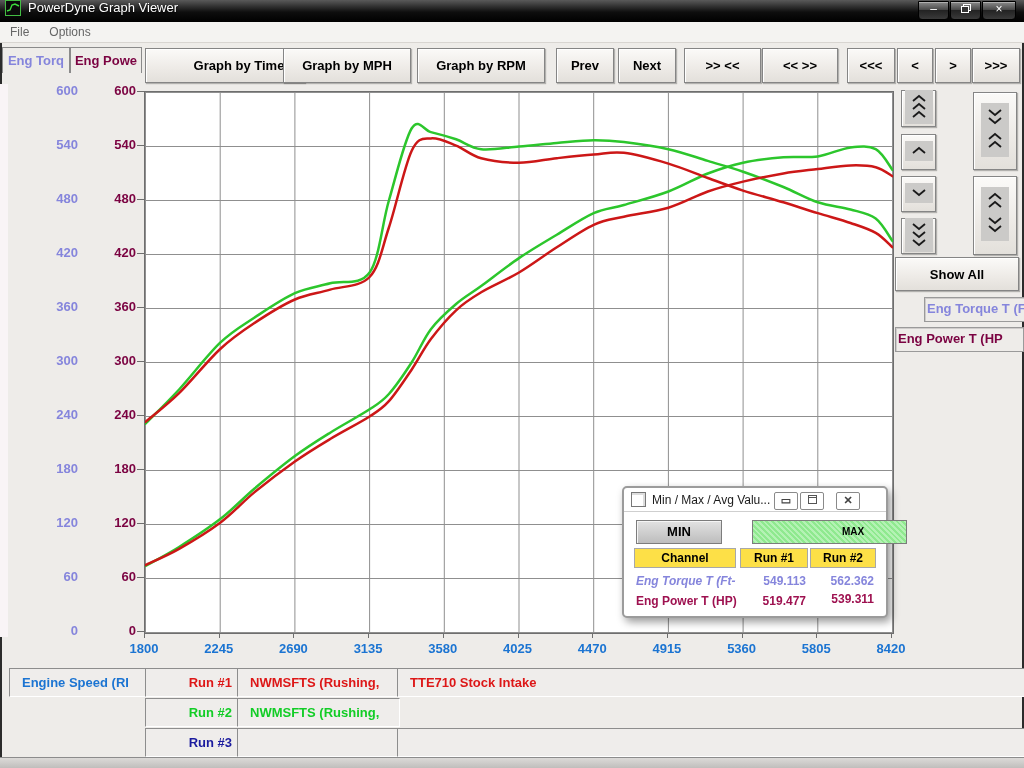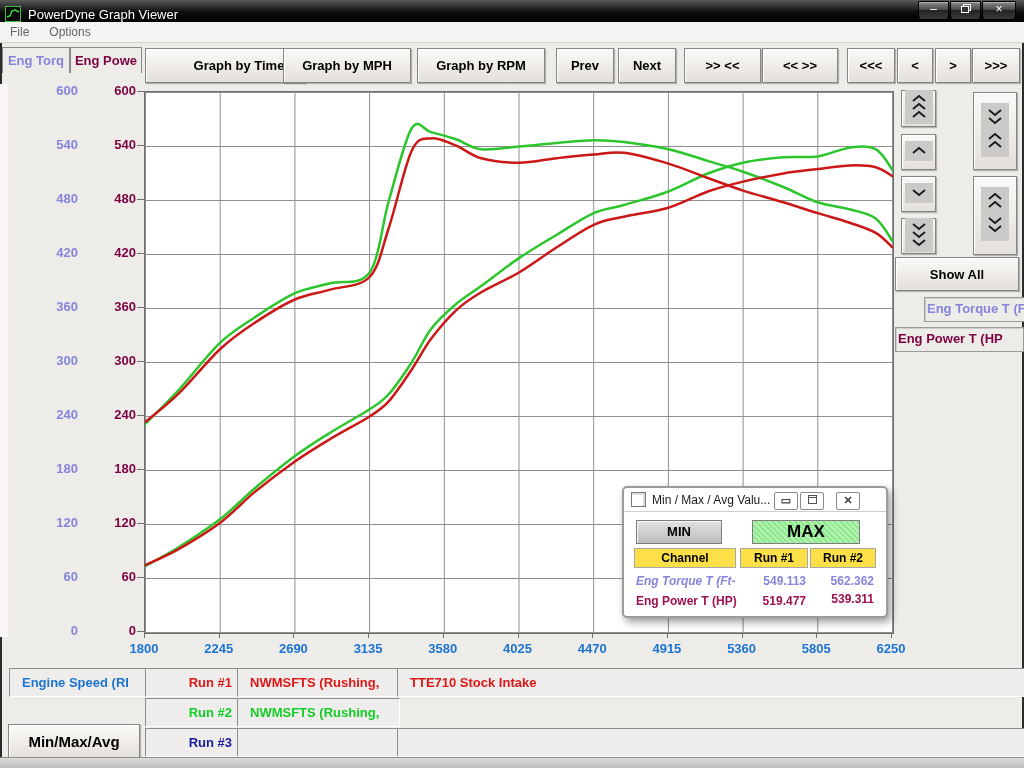--- a/index.html
+++ b/index.html
@@ -1,21 +1,21 @@
 <!DOCTYPE html>
 <html><head>
 <meta charset="utf-8">
 <style>
   html,body{margin:0;padding:0;background:#555;font-family:"Liberation Sans",sans-serif;}
   #win{position:relative;width:1024px;height:768px;background:#eeece9;overflow:hidden;
        box-shadow:inset 0 0 0 2px #2b2b2b;}
   
   #titlebar{position:absolute;left:0;top:0;width:1024px;height:22px;
     background:linear-gradient(180deg,#5a5a5a 0%,#303030 30%,#0e0e0e 55%,#000 100%);
-    display:flex;align-items:flex-end;}
+    display:flex;align-items:flex-start;}
   #titlebar .title{color:#fff;font-size:13px;margin-left:7px;text-shadow:0 1px 2px #000;}
   #app-icon{width:16px;height:16px;margin-left:5px;flex:0 0 auto;}
   #win-controls{position:absolute;right:8px;top:1px;display:flex;}
   .wbtn{width:29px;height:17px;margin-left:1px;border:1px solid #000;border-radius:0 0 4px 4px;
     background:linear-gradient(180deg,#8a8a8a 0%,#4a4a4a 45%,#232323 50%,#3a3a3a 100%);
     box-shadow:inset 0 1px 0 rgba(255,255,255,.35);
     color:#fff;font-size:12px;line-height:15px;text-align:center;cursor:default;}
   .wbtn.close{width:32px;}
   
   #menubar{position:absolute;left:0;top:22px;width:1024px;height:20px;background:#f4f3f1;
@@ -51,21 +51,21 @@
   #minmax .mtitle{position:absolute;left:0;top:0;right:0;height:23px;border-bottom:1px solid #cfcfcf;
     display:flex;align-items:center;}
   #minmax .mtitle .ttext{font-size:12px;color:#1a1a1a;margin-left:6px;}
   .mwbtn{position:absolute;top:4px;width:22px;height:16px;border:1px solid #8a8a8a;border-radius:2px;
     background:#fff;color:#444;text-align:center;font-size:11px;line-height:14px;font-weight:bold;}
   #mm-min-btn{position:absolute;left:12px;top:32px;width:84px;height:22px;
     background:linear-gradient(180deg,#e2e2e2,#bdbdbd);border:1px solid #7c7c7c;
     box-shadow:inset 1px 1px 0 #f5f5f5;font-size:13px;font-weight:bold;text-align:center;line-height:22px;}
   #mm-max-btn{position:absolute;left:128px;top:32px;width:106px;height:22px;
     background:repeating-linear-gradient(45deg,#8fe98f 0 2px,#b4f2b4 2px 4px);
-    border:1px solid #7c7c7c;font-size:17px;font-weight:bold;text-align:center;line-height:22px;}
+    border:1px solid #7c7c7c;font-size:10px;font-weight:bold;text-align:center;line-height:22px;padding-left:47px;}
   .mm-col{position:absolute;top:60px;height:18px;border:1px solid #a8a8a8;background:#fde047;
     font-size:12px;font-weight:bold;text-align:center;line-height:18px;}
   .mm-cell{position:absolute;height:16px;font-size:12px;font-weight:bold;white-space:nowrap;}
   .mm-val{text-align:right;}
   #bottom-frame{position:absolute;left:0;top:757px;width:1024px;height:11px;
     background:linear-gradient(180deg,#dcdad8,#bdbbb9);border-top:1px solid #8c8c8c;}
   .icon-page{width:13px;height:13px;margin-left:7px;border:1px solid #777;background:#fff;
     box-shadow:inset -2px 2px 0 #ddd;}
 </style>
 </head>
@@ -200,21 +200,21 @@
       <div class="xtick-label" style="left: 485.5px; top: 641px; color: rgb(27, 116, 210);">4025</div>
       <div class="tickmark" style="left: 517.5px; top: 633px; width: 1px; height: 5px;"></div>
       <div class="xtick-label" style="left: 560.2px; top: 641px; color: rgb(27, 116, 210);">4470</div>
       <div class="tickmark" style="left: 592.2px; top: 633px; width: 1px; height: 5px;"></div>
       <div class="xtick-label" style="left: 634.9px; top: 641px; color: rgb(27, 116, 210);">4915</div>
       <div class="tickmark" style="left: 666.9px; top: 633px; width: 1px; height: 5px;"></div>
       <div class="xtick-label" style="left: 709.6px; top: 641px; color: rgb(27, 116, 210);">5360</div>
       <div class="tickmark" style="left: 741.6px; top: 633px; width: 1px; height: 5px;"></div>
       <div class="xtick-label" style="left: 784.3px; top: 641px; color: rgb(27, 116, 210);">5805</div>
       <div class="tickmark" style="left: 816.3px; top: 633px; width: 1px; height: 5px;"></div>
-      <div class="xtick-label" style="left: 859px; top: 641px; color: rgb(27, 116, 210);">6250</div>
+      <div class="xtick-label" style="left: 859px; top: 641px; color: rgb(27, 116, 210);">8420</div>
       <div class="tickmark" style="left: 891px; top: 633px; width: 1px; height: 5px;"></div>
     </div>
 
   <div class="btn" style="left:901px;top:90px;width:33px;height:35px;">
       <span class="chev"><svg width="18" height="26" viewBox="0 0 18 26" style="background:#cbcac8;padding:4px 5px;">
           <polyline points="3,7 9,2 15,7" fill="none" stroke="#1a1a1a" stroke-width="1.8"></polyline>
           <polyline points="3,15 9,10 15,15" fill="none" stroke="#1a1a1a" stroke-width="1.8"></polyline>
           <polyline points="3,23 9,18 15,23" fill="none" stroke="#1a1a1a" stroke-width="1.8"></polyline>
         </svg></span>
     </div>
@@ -261,21 +261,20 @@
   <div class="sunken left" style="left: 237px; top: 668px; width: 149px; height: 27px; color: rgb(221, 23, 23);">NWMSFTS (Rushing,</div>
   <div class="sunken left" style="left: 397px; top: 668px; width: 616px; height: 27px; color: rgb(221, 23, 23);">TTE710 Stock Intake</div>
 
   <div class="sunken right" style="left: 145px; top: 698px; width: 86px; height: 27px; color: rgb(18, 205, 38);">Run #2</div>
   <div class="sunken left" style="left: 237px; top: 698px; width: 149px; height: 27px; color: rgb(18, 205, 38);">NWMSFTS (Rushing,</div>
 
   <div class="sunken right" style="left: 145px; top: 728px; width: 86px; height: 27px; color: rgb(27, 27, 158);">Run #3</div>
   <div class="sunken left" style="left:237px;top:728px;width:149px;height:27px;"></div>
   <div class="sunken left" style="left:397px;top:728px;width:616px;height:27px;"></div>
 
-  <div class="btn" style="left:8px;top:724px;width:130px;height:33px;font-size:15px;">Min/Max/Avg</div>
 
   <div id="minmax">
     <div class="mtitle">
       <span class="icon-page"></span>
       <span class="ttext">Min / Max / Avg Valu...</span>
       <span class="mwbtn" style="left:150px;">▭</span>
       <span class="mwbtn" style="left:176px;">
         <svg width="9" height="9" viewBox="0 0 9 9">
             <rect x="0.5" y="0.5" width="8" height="8" fill="none" stroke="#555"></rect>
             <line x1="0.5" y1="2.5" x2="8.5" y2="2.5" stroke="#555"></line>

